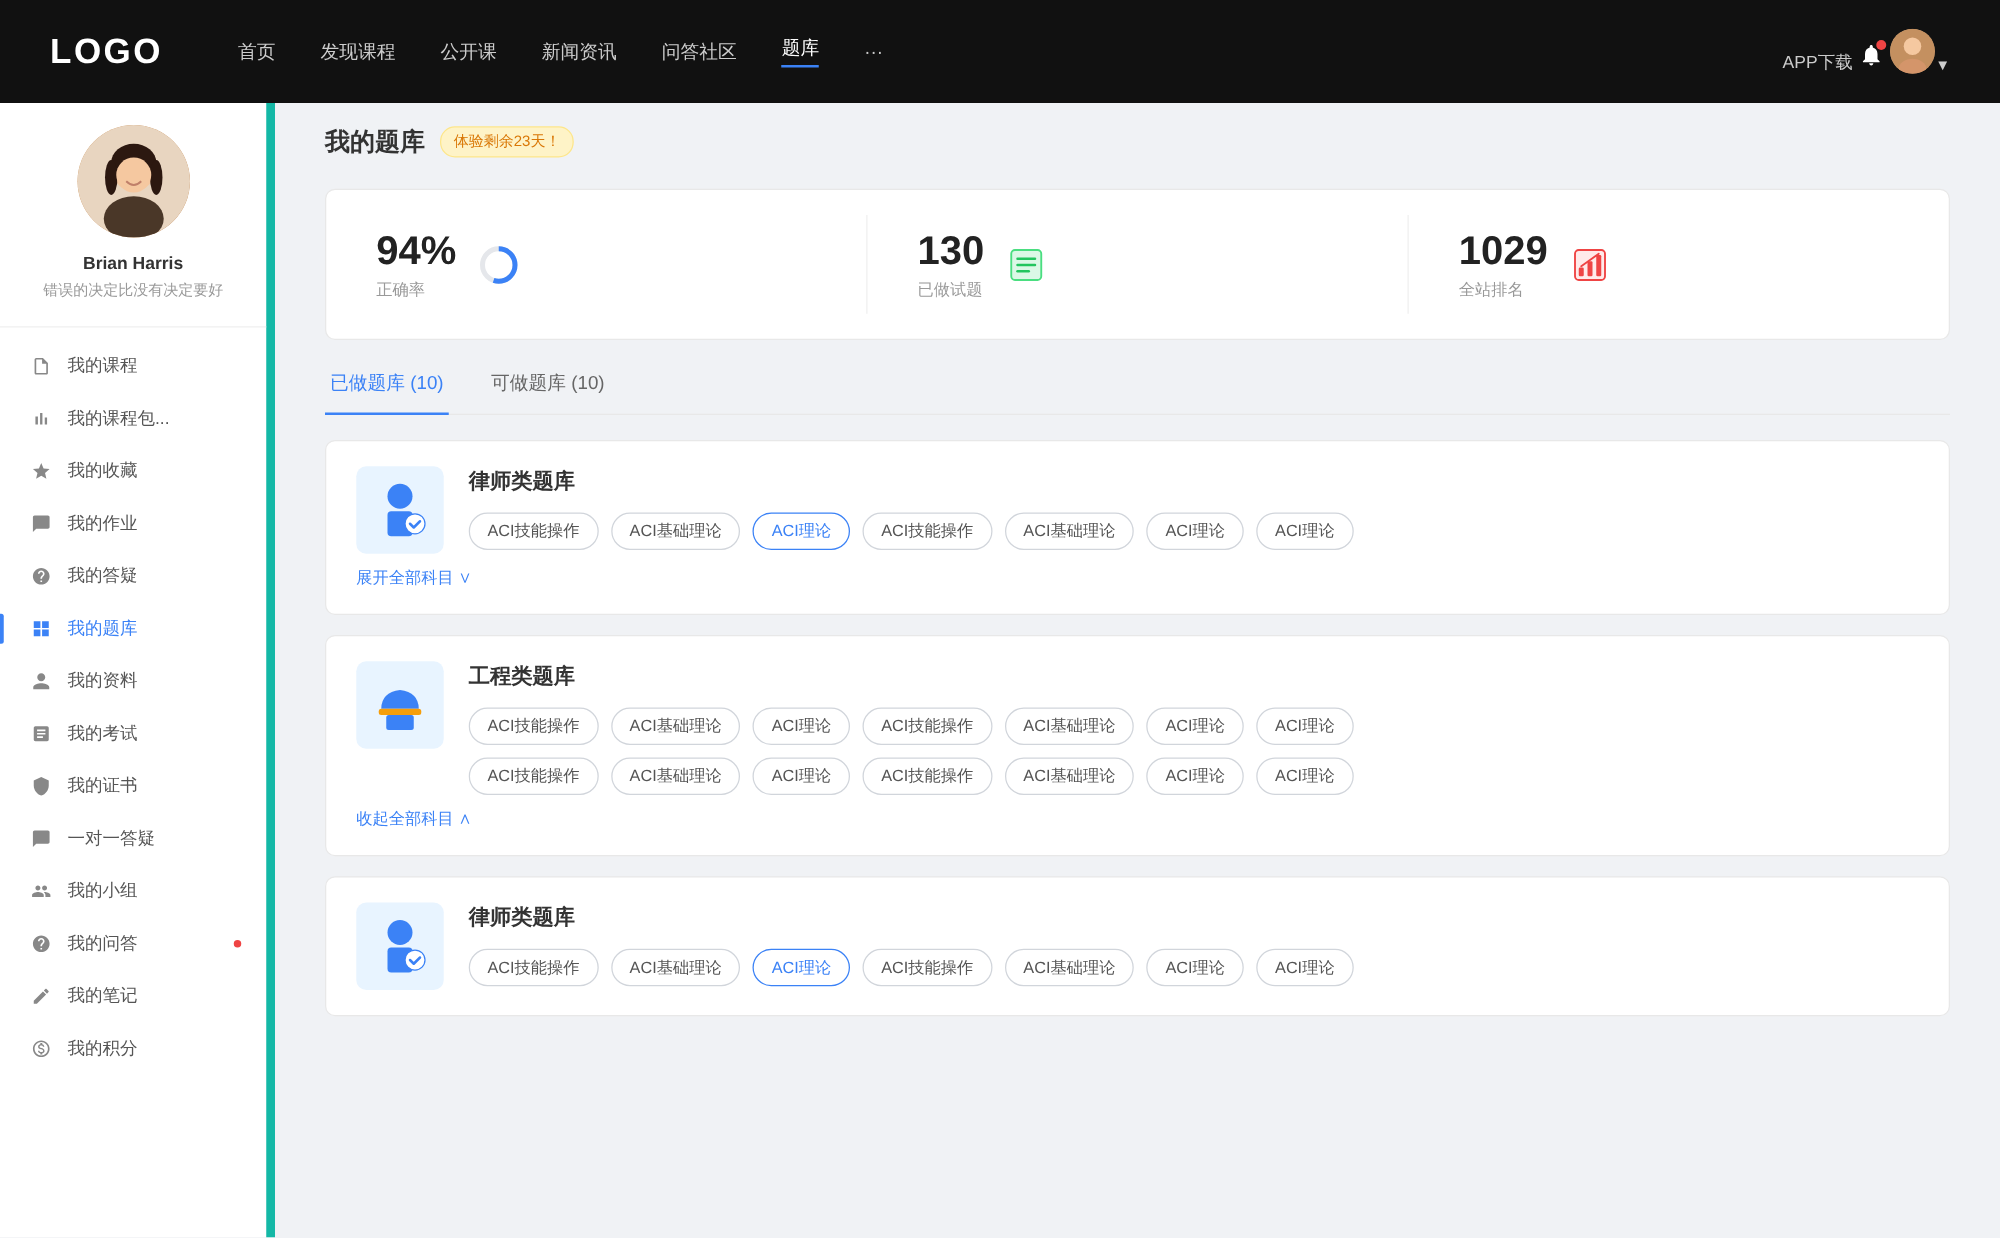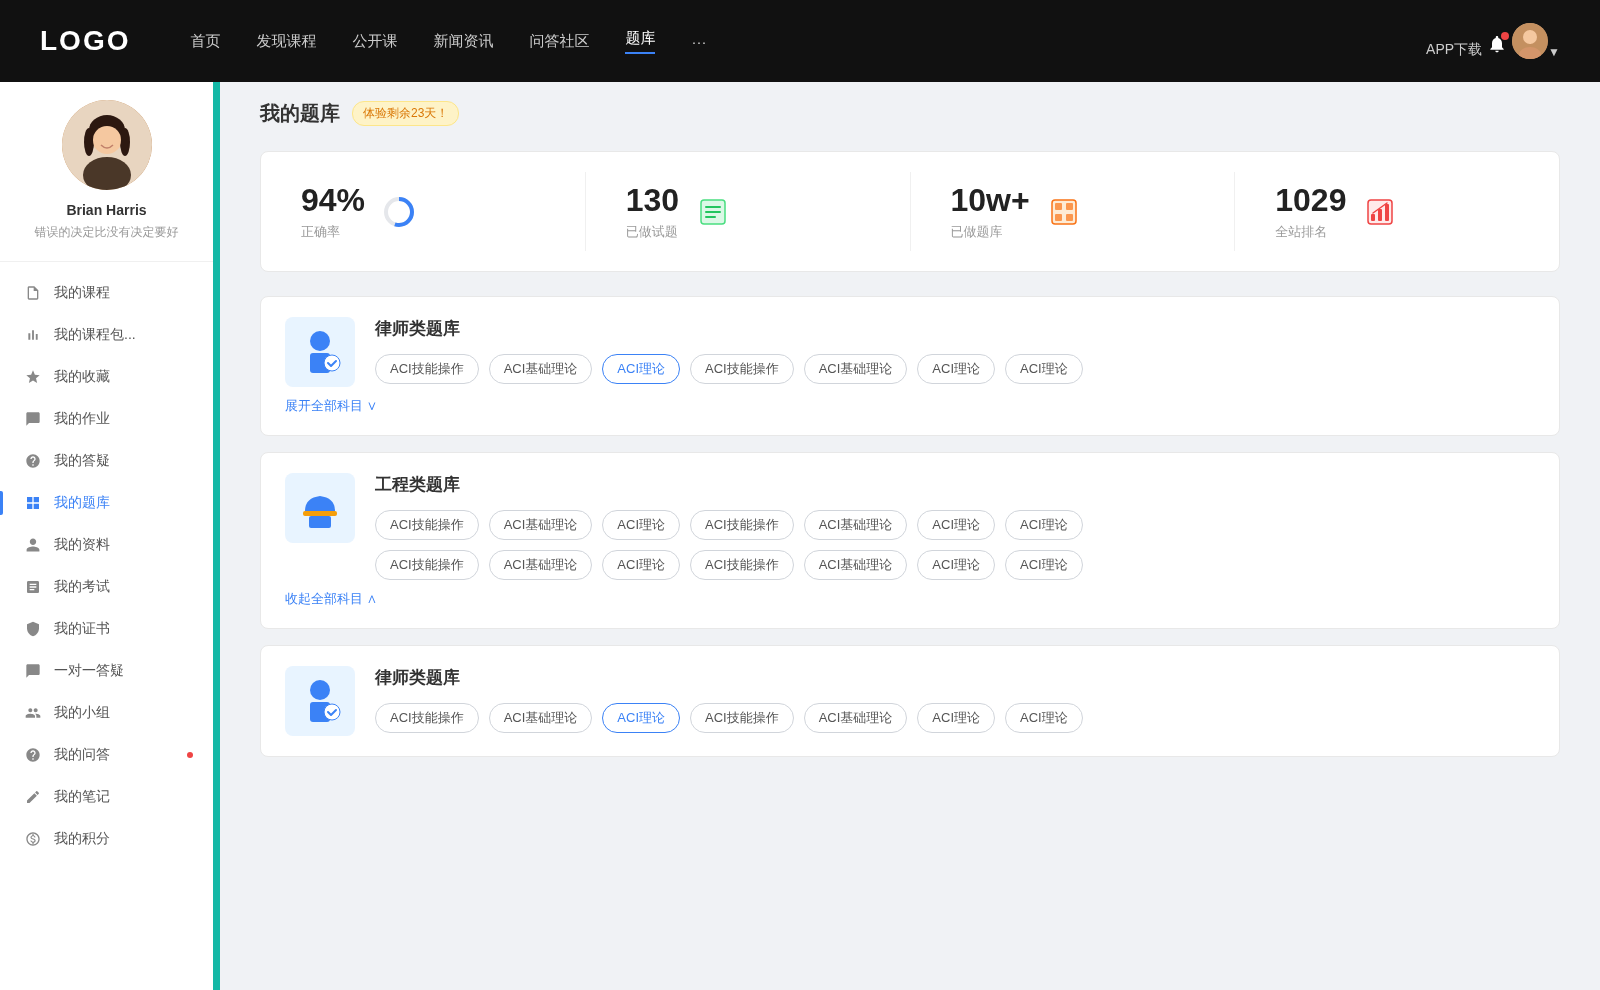--- a/index.html
+++ b/index.html
@@ -364,55 +364,43 @@
           <svg width="28" height="28" viewBox="0 0 28 28">
             <rect x="2" y="2" width="24" height="24" rx="3" fill="#4ade80" opacity="0.2"></rect>
             <rect x="2" y="2" width="24" height="24" rx="3" fill="none" stroke="#4ade80" stroke-width="1.5"></rect>
             <line x1="7" y1="9" x2="21" y2="9" stroke="#22c55e" stroke-width="2" stroke-linecap="round"></line>
             <line x1="7" y1="14" x2="21" y2="14" stroke="#22c55e" stroke-width="2" stroke-linecap="round"></line>
             <line x1="7" y1="19" x2="16" y2="19" stroke="#22c55e" stroke-width="2" stroke-linecap="round"></line>
           </svg>
         </div>
       </div>
 
-      <div class="stat-item">
-        <div>
-          <div class="stat-value">10w+</div>
-          <div class="stat-label">已做题库</div>
-        </div>
-        <div class="stat-icon">
-          <svg width="28" height="28" viewBox="0 0 28 28">
-            <rect x="2" y="2" width="24" height="24" rx="3" fill="#fed7aa" opacity="0.5"></rect>
-            <rect x="2" y="2" width="24" height="24" rx="3" fill="none" stroke="#f97316" stroke-width="1.5"></rect>
-            <rect x="5" y="5" width="7" height="7" rx="1" fill="#f97316" opacity="0.7"></rect>
-            <rect x="16" y="5" width="7" height="7" rx="1" fill="#f97316" opacity="0.7"></rect>
-            <rect x="5" y="16" width="7" height="7" rx="1" fill="#f97316" opacity="0.7"></rect>
-            <rect x="16" y="16" width="7" height="7" rx="1" fill="#f97316" opacity="0.7"></rect>
-          </svg>
-        </div>
-      </div>
 
       <div class="stat-item">
         <div>
           <div class="stat-value">1029</div>
           <div class="stat-label">全站排名</div>
         </div>
         <div class="stat-icon">
           <svg width="28" height="28" viewBox="0 0 28 28">
             <rect x="2" y="2" width="24" height="24" rx="3" fill="#fecaca" opacity="0.4"></rect>
             <rect x="2" y="2" width="24" height="24" rx="3" fill="none" stroke="#ef4444" stroke-width="1.5"></rect>
             <rect x="5" y="16" width="4" height="7" rx="1" fill="#ef4444"></rect>
             <rect x="12" y="11" width="4" height="12" rx="1" fill="#ef4444"></rect>
             <rect x="19" y="6" width="4" height="17" rx="1" fill="#ef4444"></rect>
             <polyline points="7,15 14,10 21,5" stroke="#ef4444" stroke-width="1.5" fill="none" stroke-linecap="round"></polyline>
           </svg>
         </div>
       </div>
     </div>
 
+    <div class="tabs-row">
+      <div class="tab-btn active">已做题库 (10)</div>
+      <div class="tab-btn">可做题库 (10)</div>
+    </div>
 
     <div class="bank-card">
       <div class="bank-card-header">
         <div class="bank-icon-wrap">
           <svg width="50" height="50" viewBox="0 0 50 50">
             <circle cx="25" cy="14" r="10" fill="#3b82f6"></circle>
             <rect x="15" y="26" width="20" height="20" rx="3" fill="#3b82f6"></rect>
             <circle cx="37" cy="36" r="8" fill="#fff" stroke="#3b82f6" stroke-width="1"></circle>
             <path d="M33 36 l3 3 l5-5" stroke="#3b82f6" stroke-width="2" fill="none" stroke-linecap="round" stroke-linejoin="round"></path>
           </svg>

